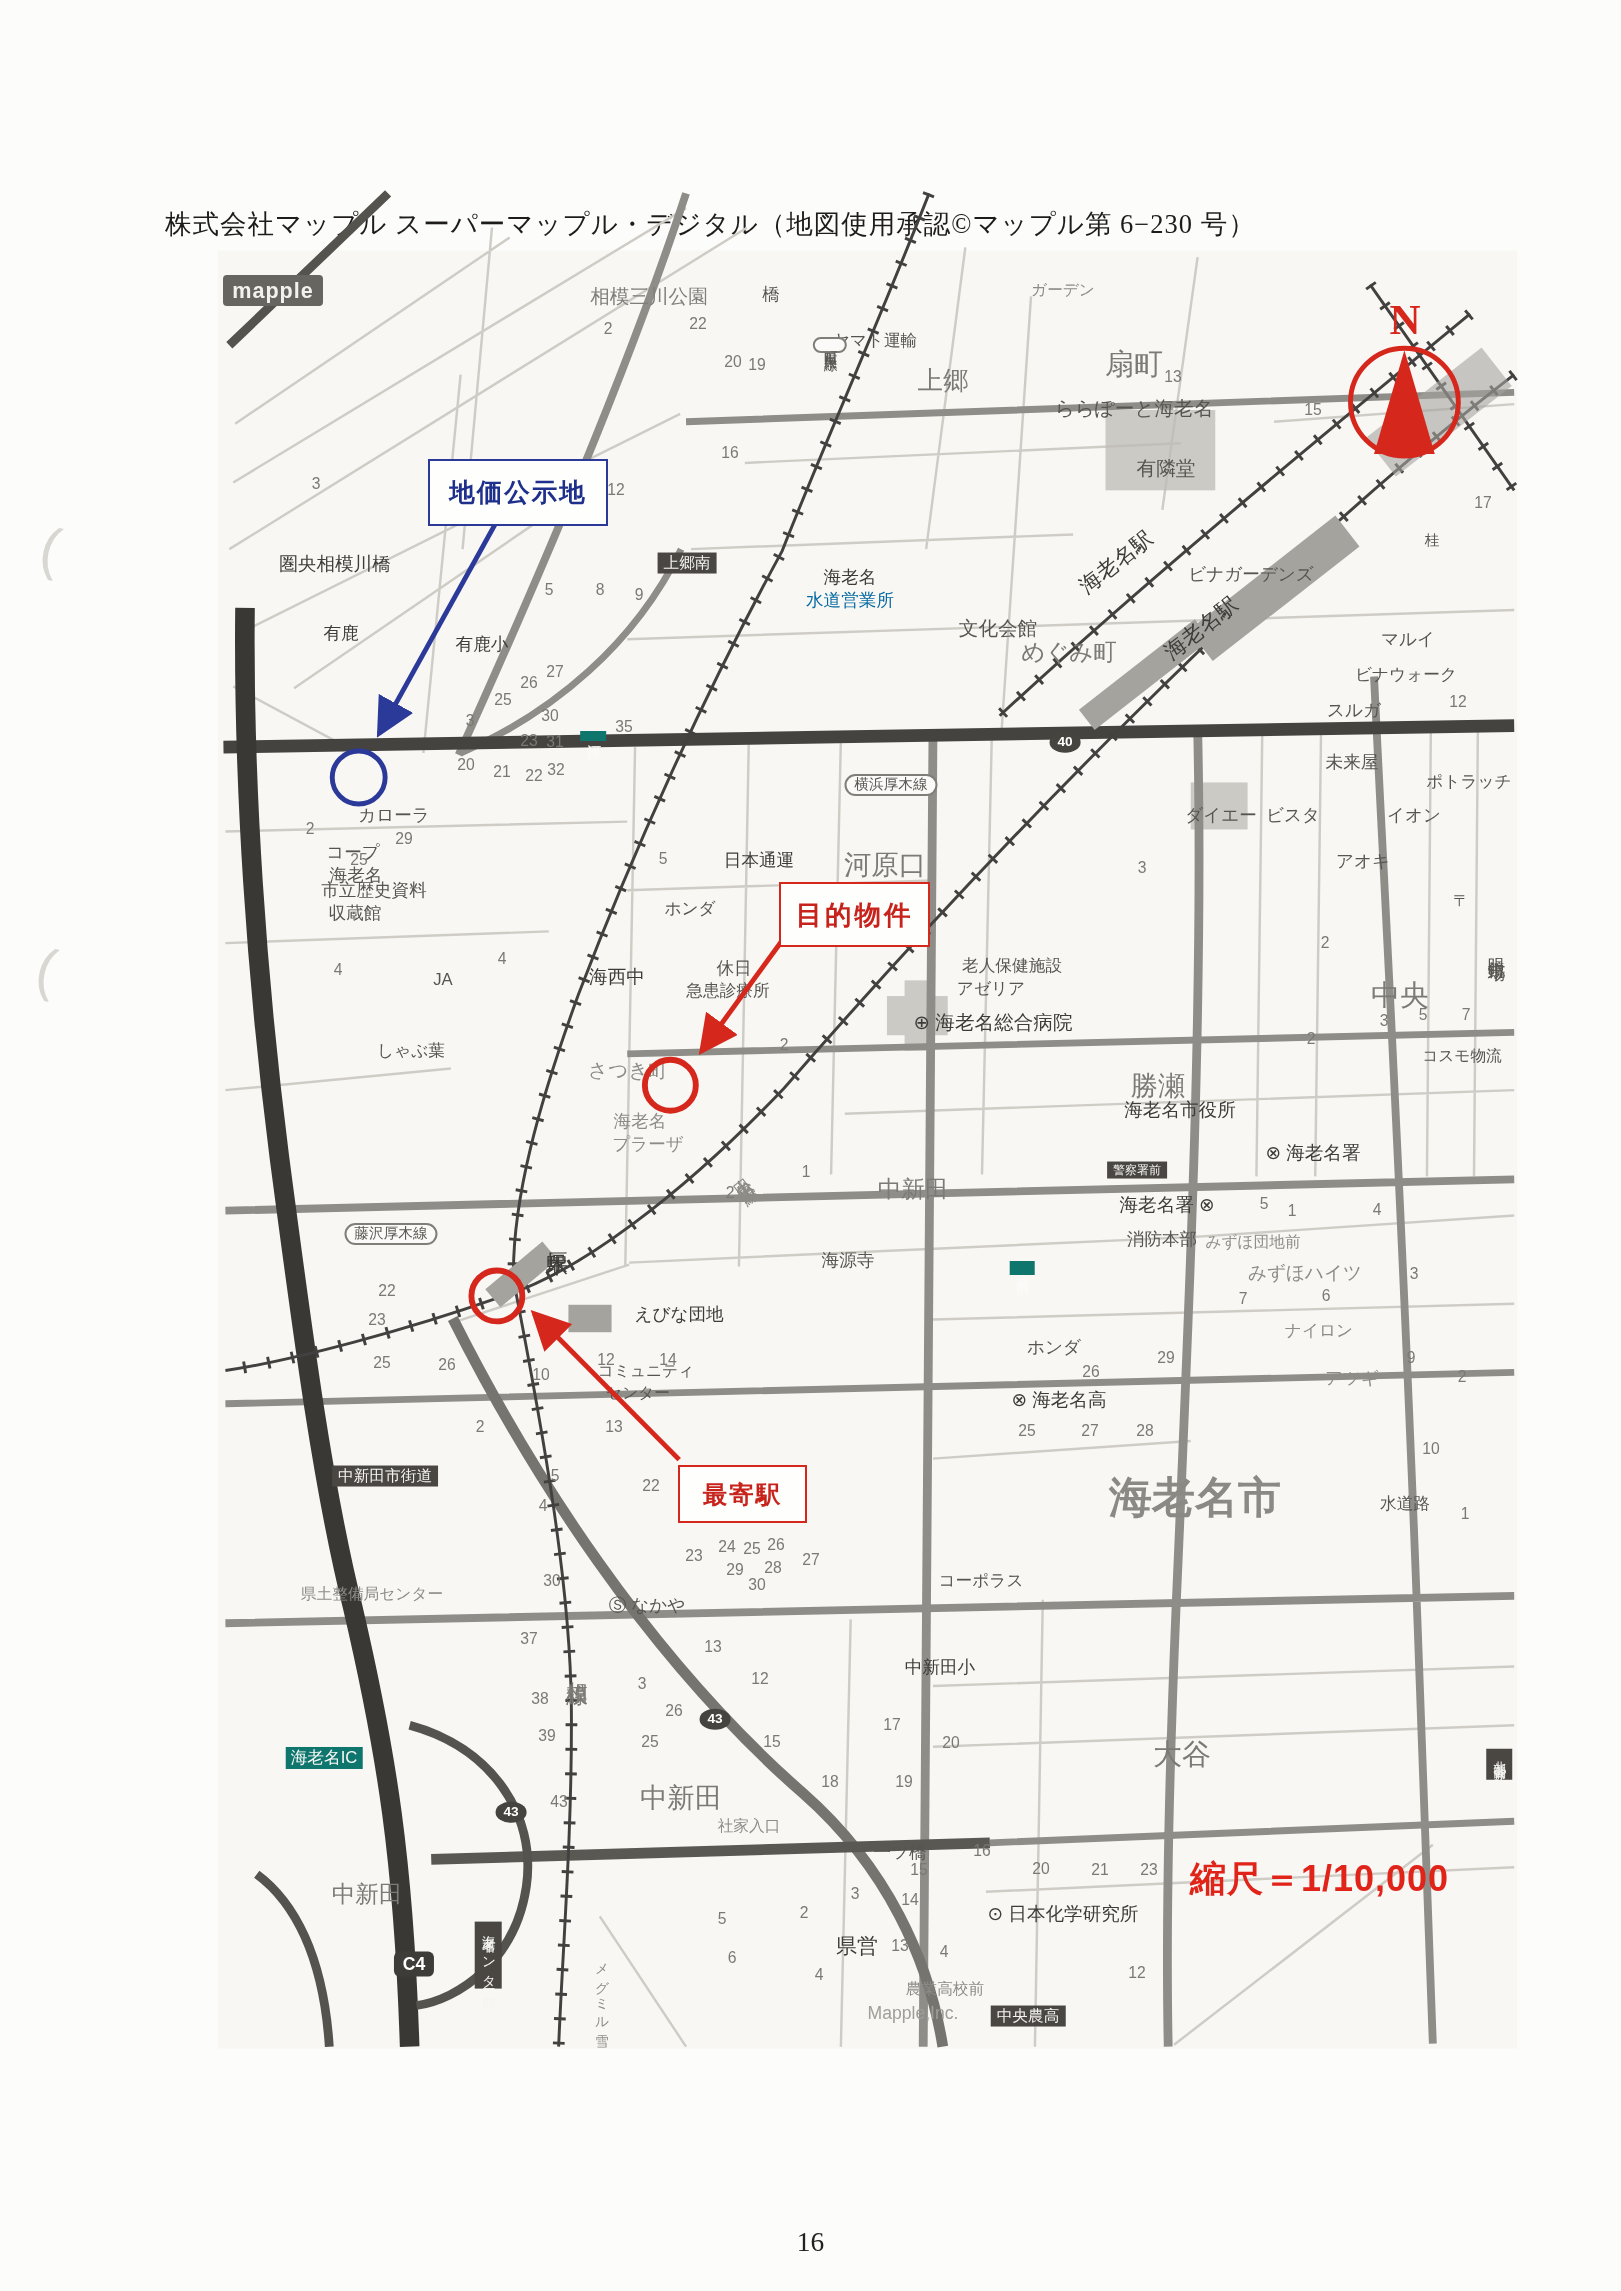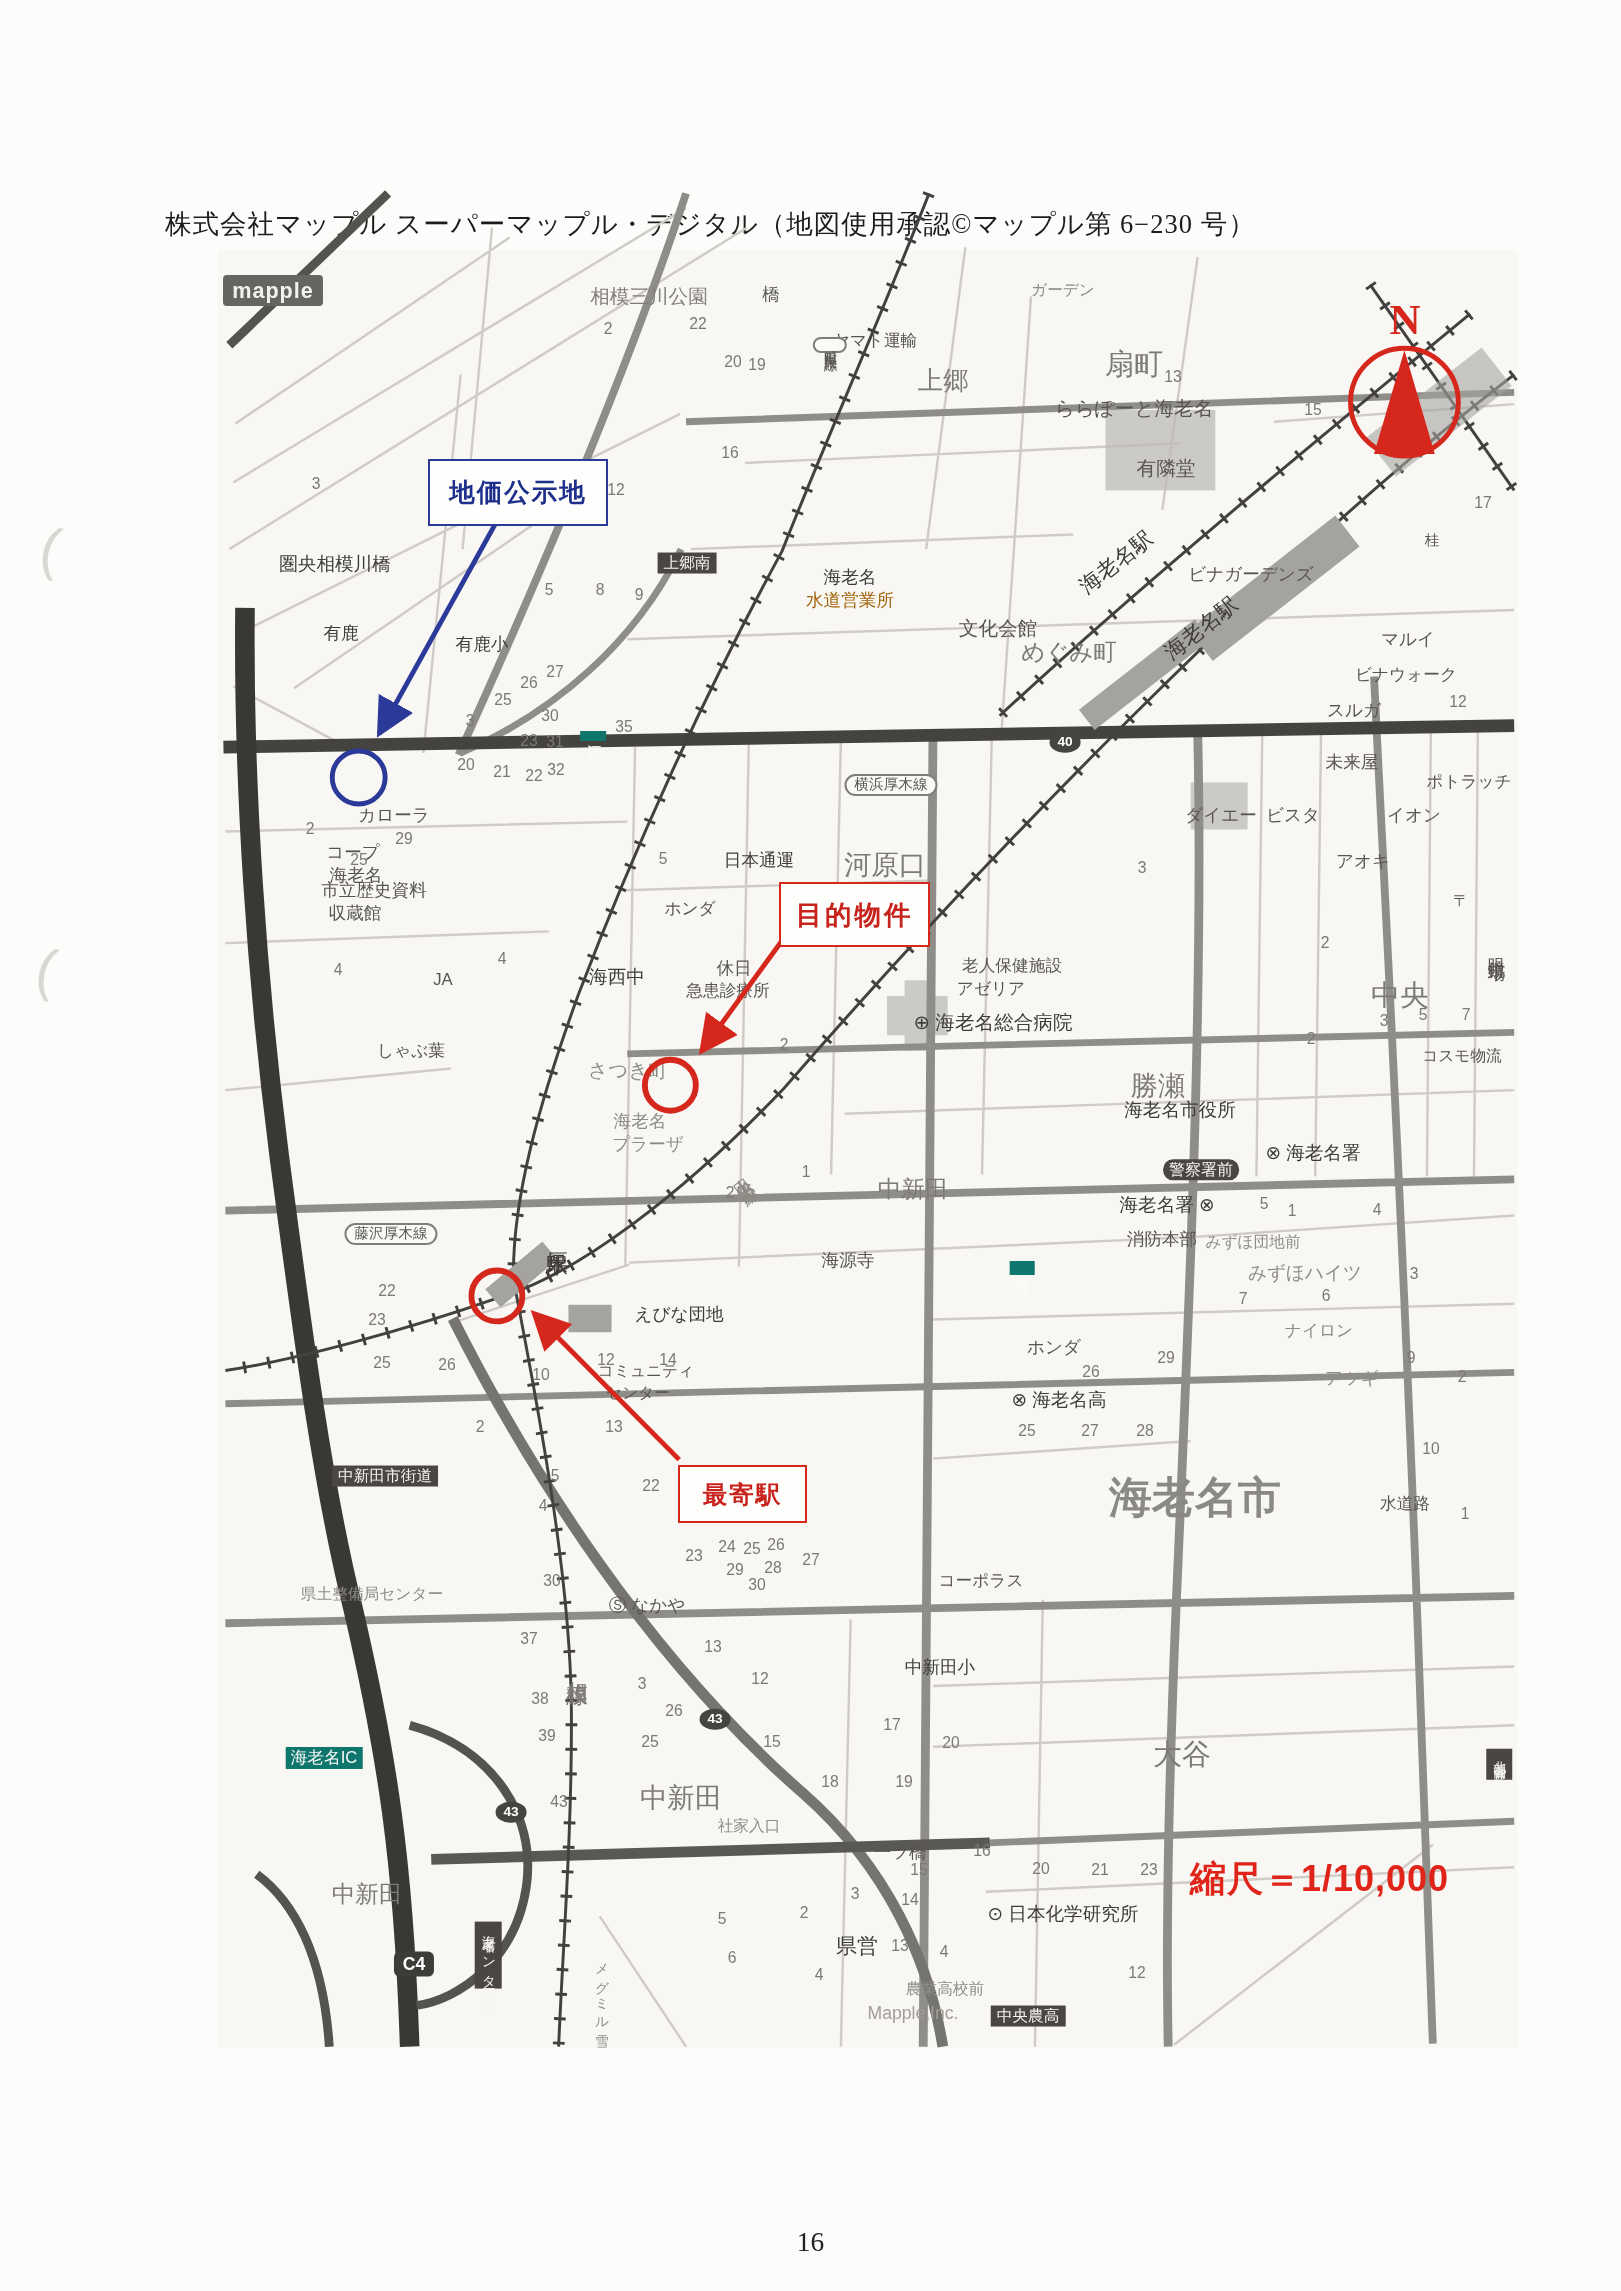--- a/index.html
+++ b/index.html
@@ -129,21 +129,21 @@
       <span class="lbl" style="left: 1221px; top: 815px; font-size: 17.6px; transform: translate(-50%, -50%);">ダイエー</span>
       <span class="lbl" style="left: 1293px; top: 815px; font-size: 17.6px; transform: translate(-50%, -50%);">ビスタ</span>
       <span class="lbl" style="left: 1414px; top: 815px; font-size: 17.6px; transform: translate(-50%, -50%);">イオン</span>
       <span class="lbl" style="left: 1363px; top: 861px; font-size: 17.6px; transform: translate(-50%, -50%);">アオキ</span>
       <span class="lbl v" style="left: 1496px; top: 948px; font-size: 17.6px; transform: translate(-50%, -50%);">眼鏡市場</span>
       <span class="lbl" style="left: 1400px; top: 996px; font-size: 29px; color: rgb(124, 122, 116); transform: translate(-50%, -50%);">中央</span>
       <span class="lbl" style="left: 1462px; top: 1056px; font-size: 15.7px; transform: translate(-50%, -50%);">コスモ物流</span>
       <span class="lbl" style="left: 875px; top: 341px; font-size: 16.7px; transform: translate(-50%, -50%);">ヤマト運輸</span>
       <span class="lbl" style="left: 1063px; top: 290px; font-size: 15.7px; color: rgb(142, 140, 134); transform: translate(-50%, -50%);">ガーデン</span>
       <span class="lbl" style="left: 850px; top: 577px; font-size: 17.6px; color: rgb(62, 60, 56); transform: translate(-50%, -50%);">海老名</span>
-      <span class="lbl" style="left: 850px; top: 600px; font-size: 17.6px; color: #a16207; transform: translate(-50%, -50%);">水道営業所</span>
+      <span class="lbl" style="left: 850px; top: 600px; font-size: 17.6px; color: #0369a1; transform: translate(-50%, -50%);">水道営業所</span>
       <span class="lbl" style="left: 998px; top: 629px; font-size: 19.6px; transform: translate(-50%, -50%);">文化会館</span>
       <span class="lbl" style="left: 1069px; top: 653px; font-size: 23.5px; color: rgb(124, 122, 116); transform: translate(-50%, -50%);">めぐみ町</span>
       <span class="lbl" style="left: 341px; top: 633px; font-size: 17.6px; color: rgb(62, 60, 56); transform: translate(-50%, -50%);">有鹿</span>
       <span class="lbl" style="left: 482px; top: 644px; font-size: 17.6px; color: rgb(62, 60, 56); transform: translate(-50%, -50%);">有鹿小</span>
       <span class="lbl" style="left: 374px; top: 890px; font-size: 17.6px; transform: translate(-50%, -50%);">市立歴史資料</span>
       <span class="lbl" style="left: 355px; top: 913px; font-size: 17.6px; transform: translate(-50%, -50%);">収蔵館</span>
       <span class="lbl" style="left: 394px; top: 815px; font-size: 17.6px; transform: translate(-50%, -50%);">カローラ</span>
       <span class="lbl" style="left: 353px; top: 852px; font-size: 17.6px; transform: translate(-50%, -50%);">コープ</span>
       <span class="lbl" style="left: 356px; top: 875px; font-size: 17.6px; transform: translate(-50%, -50%);">海老名</span>
       <span class="lbl" style="left: 759px; top: 860px; font-size: 17.6px; color: rgb(62, 60, 56); transform: translate(-50%, -50%);">日本通運</span>
@@ -196,21 +196,21 @@
       <span class="lbl" style="left: 1432px; top: 541px; font-size: 14.7px; transform: translate(-50%, -50%);">桂</span>
       <span class="lbl" style="left: 335px; top: 564px; font-size: 18.6px; color: rgb(62, 60, 56); transform: translate(-50%, -50%);">圏央相模川橋</span>
       <span class="lbl v" style="left: 557px; top: 1238px; font-size: 21.6px; color: rgb(62, 60, 56); transform: translate(-50%, -50%);">厚木駅</span>
       <span class="lbl v" style="left: 577px; top: 1667px; font-size: 21.6px; color: rgb(124, 122, 116); transform: translate(-50%, -50%);">相模線</span>
       <span class="lbl" style="left: 1116px; top: 562px; font-size: 21.6px; color: rgb(62, 60, 56); transform: translate(-50%, -50%) rotate(-38deg);">海老名駅</span>
       <span class="lbl" style="left: 1201px; top: 628px; font-size: 21.6px; color: rgb(62, 60, 56); transform: translate(-50%, -50%) rotate(-38deg);">海老名駅</span>
       <span class="lbl v" style="left: 733px; top: 1176px; font-size: 16.7px; color: rgb(142, 140, 134); transform: translate(-50%, -50%) rotate(-38deg);">小田急小田原線</span>
       <span class="lbl bgr v" style="left: 1022px; top: 1268px; font-size: 13.7px; transform: translate(-50%, -50%);">海老名高前</span>
       <span class="lbl bgr v" style="left: 593px; top: 736px; font-size: 14.7px; transform: translate(-50%, -50%);">河原口</span>
       <span class="lbl bd" style="left: 687px; top: 563px; font-size: 15.7px; transform: translate(-50%, -50%);">上郷南</span>
-      <span class="lbl bd" style="left: 1201px; top: 1170px; font-size: 16px; transform: translate(-50%, -50%); border-radius: 10px;">警察署前</span>
+      <span class="lbl bd" style="left: 1137px; top: 1170px; font-size: 12px; transform: translate(-50%, -50%);">警察署前</span>
       <span class="lbl bd" style="left: 385px; top: 1476px; font-size: 15.7px; transform: translate(-50%, -50%);">中新田市街道</span>
       <span class="lbl bd v" style="left: 488px; top: 1955px; font-size: 13.7px; transform: translate(-50%, -50%);">海老名インター前</span>
       <span class="lbl bd" style="left: 1028px; top: 2016px; font-size: 15.7px; transform: translate(-50%, -50%);">中央農高</span>
       <span class="lbl bd v" style="left: 1499px; top: 1764px; font-size: 12.7px; transform: translate(-50%, -50%);">北部公園通り</span>
       <span class="lbl bgr" style="left: 324px; top: 1758px; font-size: 16.7px; transform: translate(-50%, -50%);">海老名IC</span>
       <span class="lbl bw" style="left: 391px; top: 1234px; font-size: 14.7px; transform: translate(-50%, -50%);">藤沢厚木線</span>
       <span class="lbl bw" style="left: 891px; top: 785px; font-size: 14.7px; transform: translate(-50%, -50%);">横浜厚木線</span>
       <span class="lbl bw v" style="left: 830px; top: 345px; font-size: 13.7px; transform: translate(-50%, -50%);">町田厚木線</span>
       <span class="lbl shield" style="left: 414px; top: 1964px; font-size: 17.6px; transform: translate(-50%, -50%);">C4</span>
       <span class="lbl oval" style="left: 1065px; top: 742px; font-size: 13.7px; transform: translate(-50%, -50%);">40</span>

